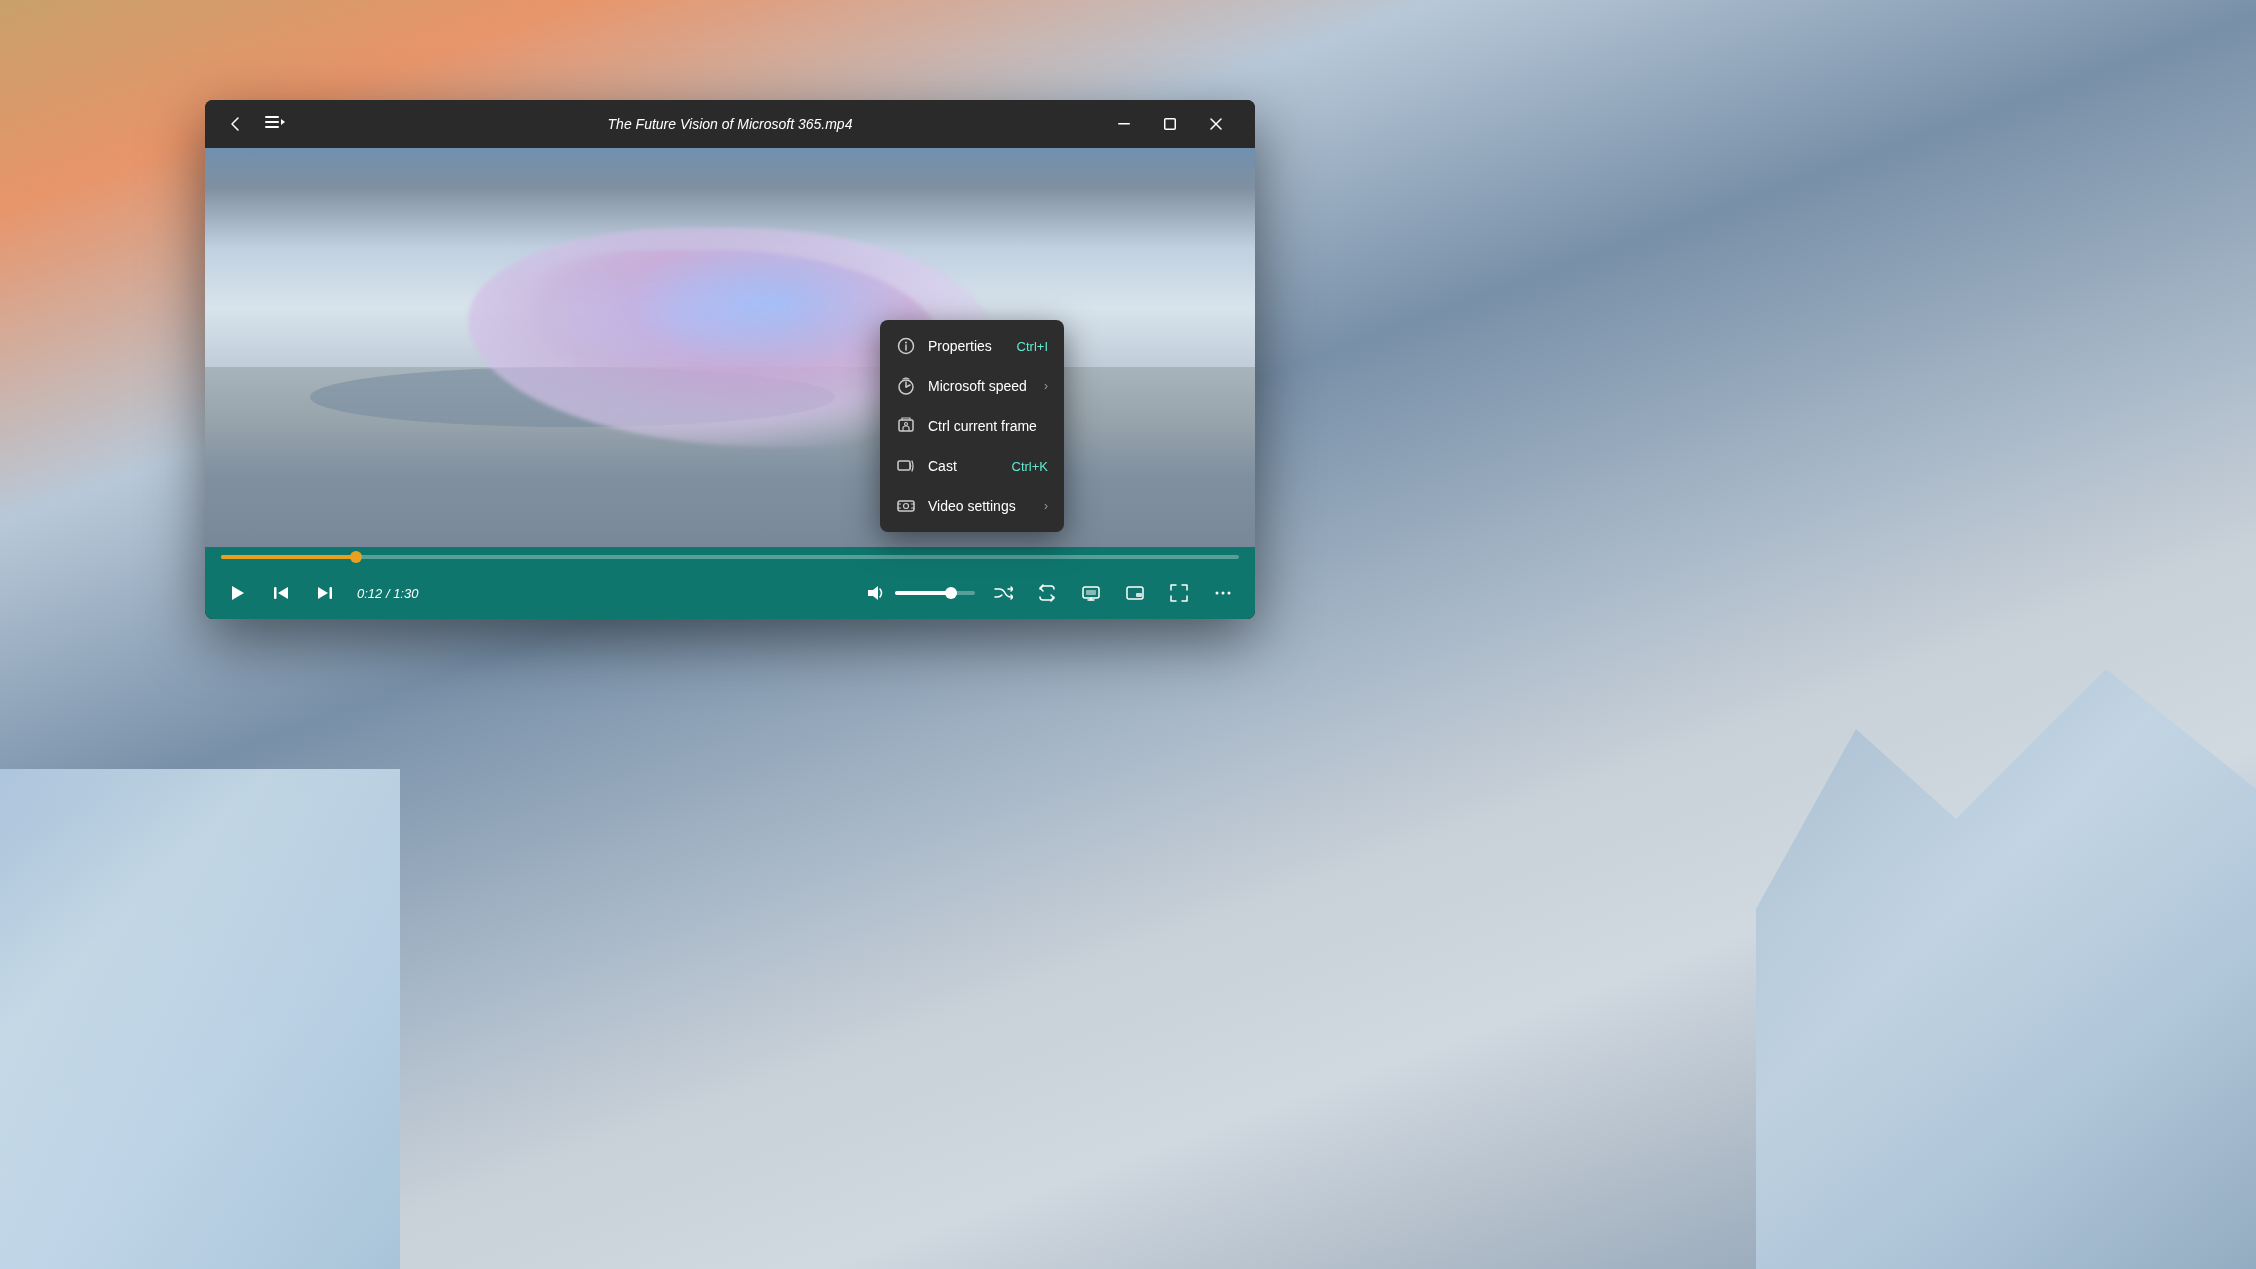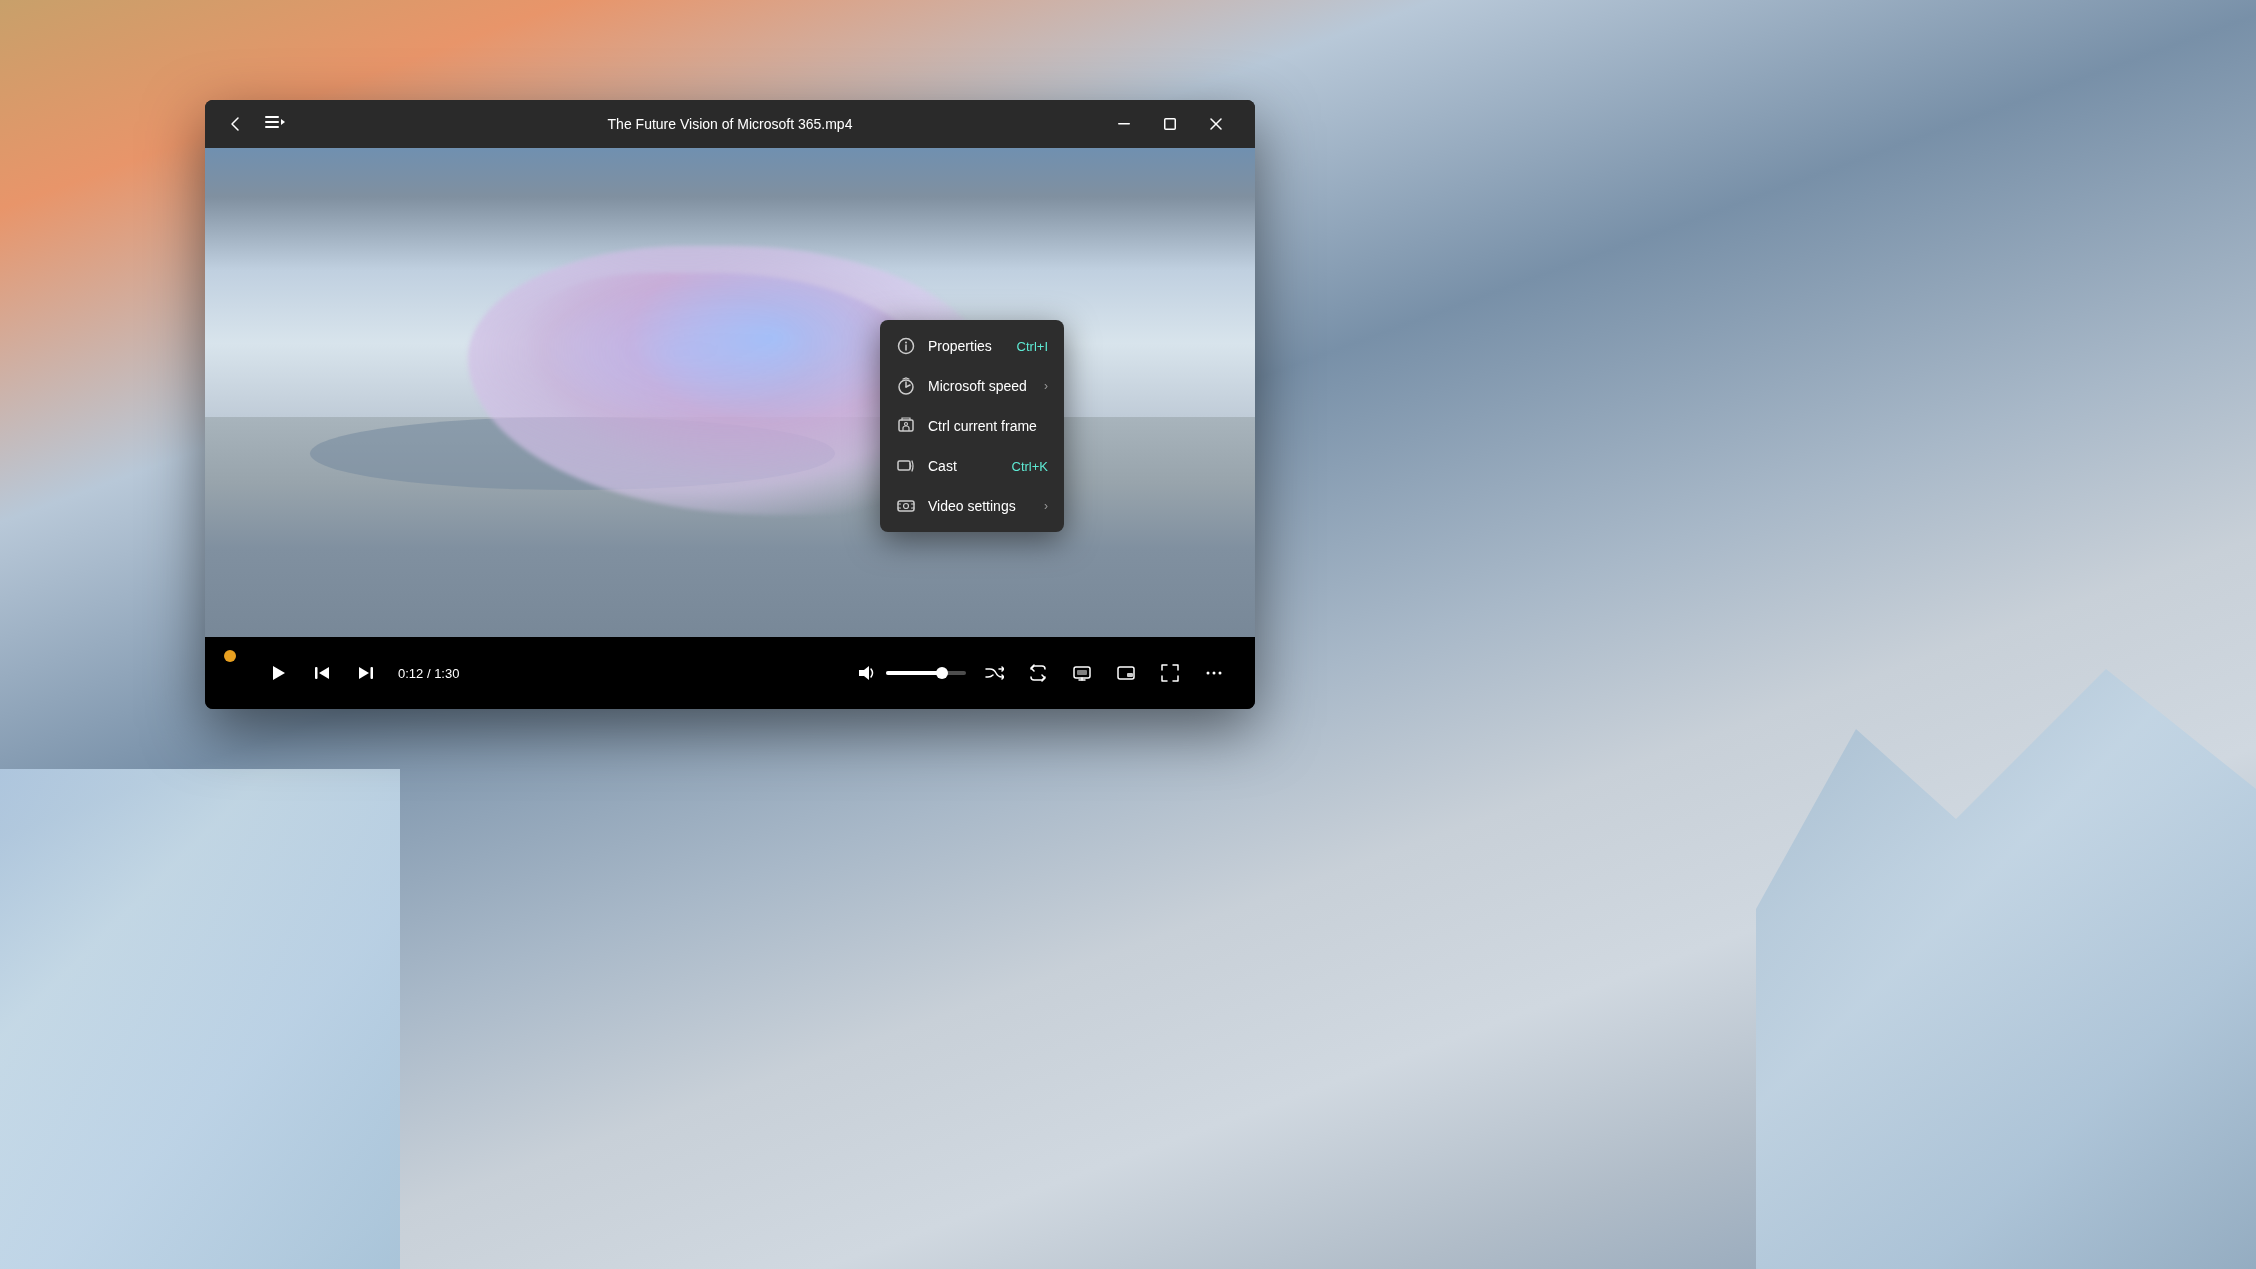--- a/index.html
+++ b/index.html
@@ -53,25 +53,26 @@
       clip-path: polygon(0 40%, 100px 10%, 200px 25%, 350px 0, 500px 20%, 500px 100%, 0 100%);
       opacity: 0.85;
     }
 
     
     .window {
       position: absolute;
       top: 100px;
       left: 205px;
       width: 1050px;
-      height: 609px;
+      height: 519px;
       background: #1a1a1a;
       border-radius: 8px;
       overflow: hidden;
       box-shadow: 0 20px 60px rgba(0,0,0,0.5);
+      font-style: italic;
     }
 
     
     .title-bar {
       position: absolute;
       top: 0;
       left: 0;
       right: 0;
       height: 48px;
       background: #2a2a2a;
@@ -198,24 +199,24 @@
       border-radius: 50%;
     }
 
     
     .controls-bar {
       position: absolute;
       bottom: 0;
       left: 0;
       right: 0;
       height: 72px;
-      background: #000000;
-      display: flex;
-      flex-direction: row;
-      padding: 9px;
+      background: #0f766e;
+      display: flex;
+      flex-direction: column;
+      padding: 0;
     }
 
     
     .progress-container {
       height: 20px;
       display: flex;
       align-items: center;
       padding: 0 16px;
       position: relative;
     }

